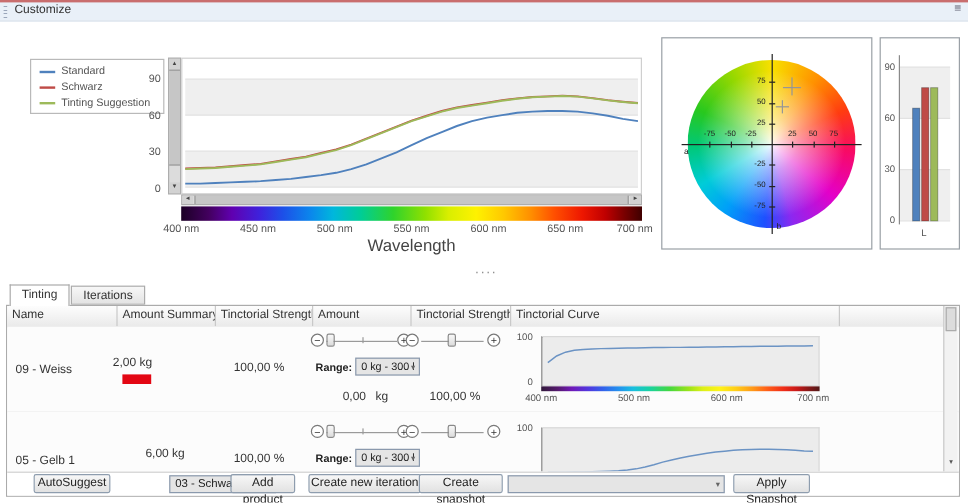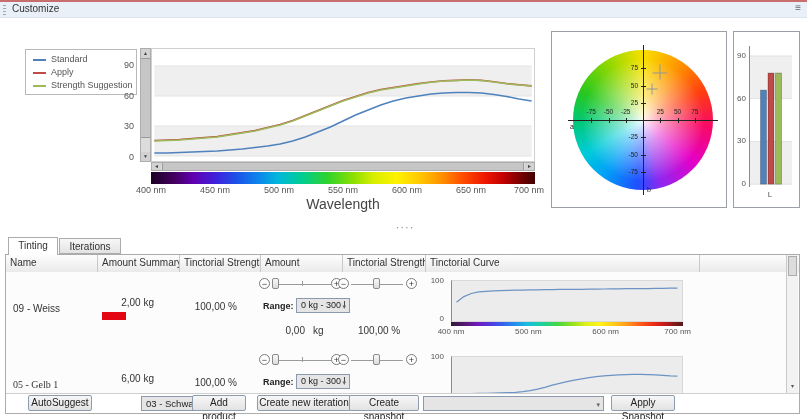--- a/index.html
+++ b/index.html
@@ -97,22 +97,22 @@
 <div class="screen">
 
   <div class="abs toolbar">
     <div class="abs tb-grip"></div>
     <span class="abs tb-title">Customize</span>
     <span class="abs tb-menu">≡</span>
   </div>
 
   <div class="abs legend">
       <div class="li"><span class="sw" style="border-top-color: rgb(79, 129, 189);"></span><span>Standard</span></div>
-      <div class="li"><span class="sw" style="border-top-color: rgb(191, 75, 71);"></span><span>Apply</span></div>
-      <div class="li"><span class="sw" style="border-top-color: rgb(157, 186, 90);"></span><span>Strength Suggestion</span></div>
+      <div class="li"><span class="sw" style="border-top-color: rgb(191, 75, 71);"></span><span>Schwarz</span></div>
+      <div class="li"><span class="sw" style="border-top-color: rgb(157, 186, 90);"></span><span>Tinting Suggestion</span></div>
     </div>
 
   <div class="abs ylabels">
       <span style="top: 103.911px;">0</span>
       <span style="top: 73.375px;">30</span>
       <span style="top: 42.8393px;">60</span>
       <span style="top: 12.3036px;">90</span>
     </div>
   <div class="abs vscroll">
     <span class="vs-btn" style="top:0;">▲</span>
@@ -226,21 +226,21 @@
       <div class="th" style="width:81px;">Tinctorial Strength Su...</div>
       <div class="th" style="width:82px;">Amount</div>
       <div class="th" style="width:83px;">Tinctorial Strength</div>
       <div class="th" style="width:274px;">Tinctorial Curve</div>
       <div class="th" style="flex:1;border-right:none;"></div>
     </div>
 
     <div class="row" style="top:17px;height:71px;border-bottom:1px solid #d8d8d8;">
       <div class="row-inner">
         <span class="cellt" style="left:7px;top:31px;">09 - Weiss</span>
-        <span class="cellt" style="left:100px;top:25px;width:48px;text-align:right;">2,00 kg</span>
+        <span class="cellt" style="left:88px;top:25px;width:48px;text-align:left;">2,00 kg</span>
         <div class="swatch" style="left:96px;top:40px;background:#e30613;"></div>
         <span class="cellt" style="left:185px;top:29px;width:46px;text-align:right;">100,00 %</span>
 
         <div class="slider" style="left:253px;top:6px;width:84px;">
           <span class="sl-btn" style="left:0;">−</span>
           <div class="sl-track" style="left:13px;width:59px;"></div>
           <div class="sl-tick" style="left:43px;"></div>
           <div class="sl-thumb" style="left:13px;"></div>
           <span class="sl-btn" style="left:72px;">+</span>
         </div>
@@ -272,21 +272,21 @@
             <span style="left: 0%;">400 nm</span>
             <span style="left: 33.3333%;">500 nm</span>
             <span style="left: 66.6667%;">600 nm</span>
             <span style="left: 100%; transform: translateX(-70%);">700 nm</span>
           </div>
       </div>
     </div>
 
     <div class="row row2" style="top:88px;height:50px;overflow:hidden;">
       <div class="row-inner">
-        <span class="cellt" style="left:7px;top:31px;font-family:Liberation Serif, serif;">05 - Gelb 1</span>
+        <span class="cellt" style="left:7px;top:31px;">05 - Gelb 1</span>
         <span class="cellt" style="left:100px;top:25px;width:48px;text-align:right;">6,00 kg</span>
         <span class="cellt" style="left:185px;top:29px;width:46px;text-align:right;">100,00 %</span>
 
         <div class="slider" style="left:253px;top:6px;width:84px;">
           <span class="sl-btn" style="left:0;">−</span>
           <div class="sl-track" style="left:13px;width:59px;"></div>
           <div class="sl-tick" style="left:43px;"></div>
           <div class="sl-thumb" style="left:13px;"></div>
           <span class="sl-btn" style="left:72px;">+</span>
         </div>

